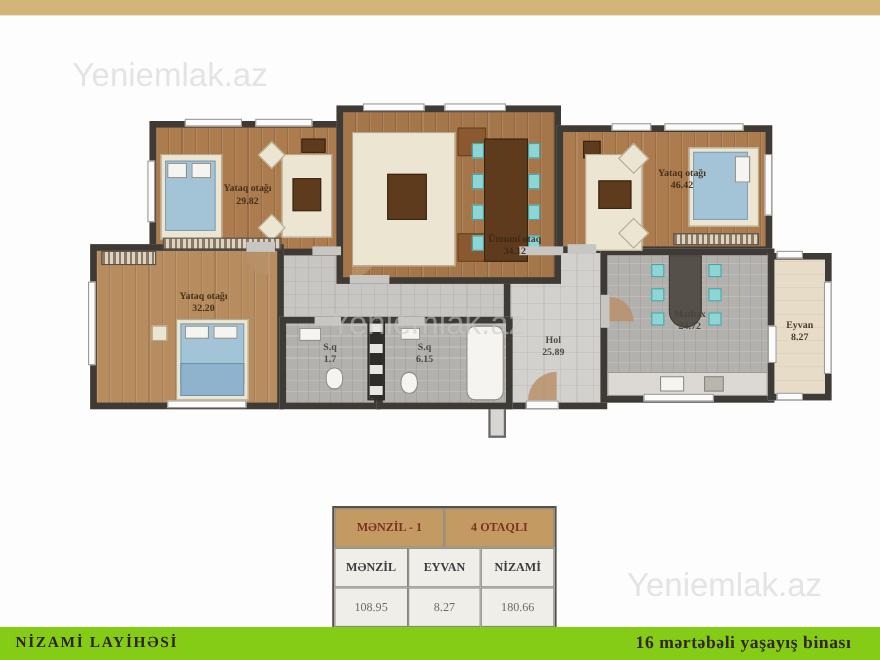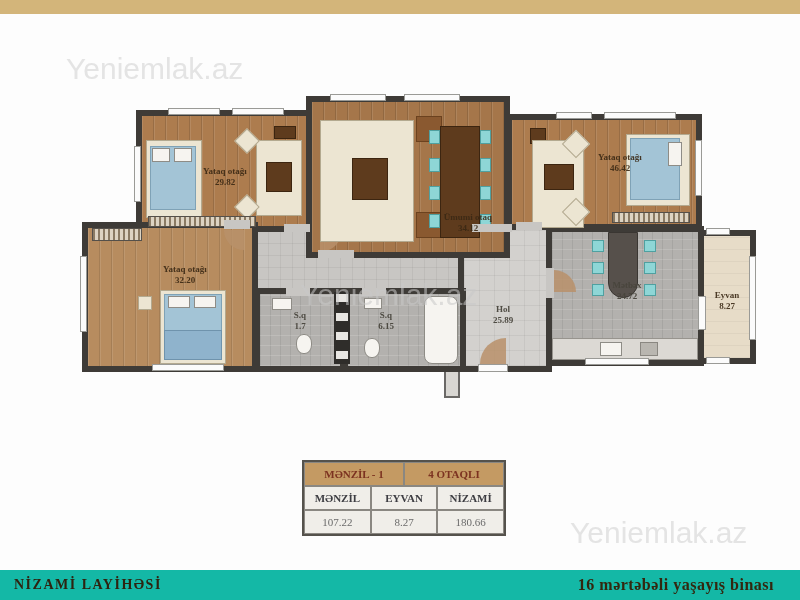--- a/index.html
+++ b/index.html
@@ -1,19 +1,19 @@
 <!DOCTYPE html>
 <html><head>
 <meta charset="utf-8">
 <style>
   html,body{margin:0;padding:0;background:#fff;}
   .canvas{position:relative;width:800px;height:600px;background:#fdfdfd;overflow:hidden;
           font-family:"Liberation Serif",serif;}
   .topbar{position:absolute;left:0;top:0;width:800px;height:14px;background:#d3b57a;z-index:7;}
-  .bottombar{position:absolute;left:0;top:570px;width:800px;height:30px;background:#14b8a6;z-index:7;
+  .bottombar{position:absolute;left:0;top:570px;width:800px;height:30px;background:#84cc16;z-index:7;
              display:flex;justify-content:space-between;align-items:center;
              padding:0 26px 0 14px;box-sizing:border-box;}
   .footL{font-weight:bold;font-size:14px;color:#2e2310;letter-spacing:1.5px;}
   .footR{font-weight:bold;font-size:16px;color:#33270f;letter-spacing:.5px;}
   .wm{position:absolute;color:#e4e4e4;font-size:30px;font-family:"Liberation Sans",sans-serif;
       white-space:nowrap;z-index:0;}
   .wm.center{color:rgba(200,200,200,.55);z-index:6;}
   .wm.br{z-index:5;}
   .room{position:absolute;border:6px solid #3e3b37;box-sizing:border-box;z-index:1;}
   .wood1{background-color:#ad7c4e;background-image:
@@ -47,21 +47,21 @@
   .cream{background:#ece5d2;border:1px solid #b3a98f;}
   .darkwood{background:#5e3b1d;border:1px solid #3c2510;}
   .chair{background:#8ed6d6;border:1px solid #4fa0a0;}
   .matt{background:#a3c4d6;border:1px solid #7fa2b6;}
   .white{background:#f6f4f0;border:1px solid #8e8c86;}
   .diamond{transform:rotate(45deg);}
   .shelf{position:absolute;z-index:2;border:2px solid #2f2d2a;box-sizing:border-box;
          background:repeating-linear-gradient(180deg,#e8e6e2 0 8px,#2f2d2a 8px 19px);}
   .tablebox{position:absolute;left:302px;top:460px;width:204px;z-index:5;
             border:2px solid #55524c;box-sizing:border-box;font-size:11px;}
-  .trow{display:flex;height:24px;}
+  .trow{display:flex;height:36px;}
   .tcell{flex:1;display:flex;align-items:center;justify-content:center;
          border:1px solid #8a8781;box-sizing:border-box;background:#f0eee9;color:#3d3d42;}
   .thead{background:#c49a63;color:#7c3220;font-weight:bold;}
   .tval{color:#6b6b6b;}
   .stub{position:absolute;z-index:0;background:#d8d6d2;border:2px solid #6a6866;box-sizing:border-box;}
 </style>
 </head>
 <body>
 
 <div class="canvas">
@@ -218,21 +218,21 @@
     <div class="trow">
       <div class="tcell thead">MƏNZİL - 1</div>
       <div class="tcell thead">4 OTAQLI</div>
     </div>
     <div class="trow">
       <div class="tcell" style="font-weight:bold;">MƏNZİL</div>
       <div class="tcell" style="font-weight:bold;">EYVAN</div>
       <div class="tcell" style="font-weight:bold;">NİZAMİ</div>
     </div>
     <div class="trow">
-      <div class="tcell tval">107.22</div>
+      <div class="tcell tval">108.95</div>
       <div class="tcell tval">8.27</div>
       <div class="tcell tval">180.66</div>
     </div>
   </div>
 
   <div class="bottombar">
     <div class="footL">NİZAMİ LAYİHƏSİ</div>
     <div class="footR">16 mərtəbəli yaşayış binası</div>
   </div>
 

